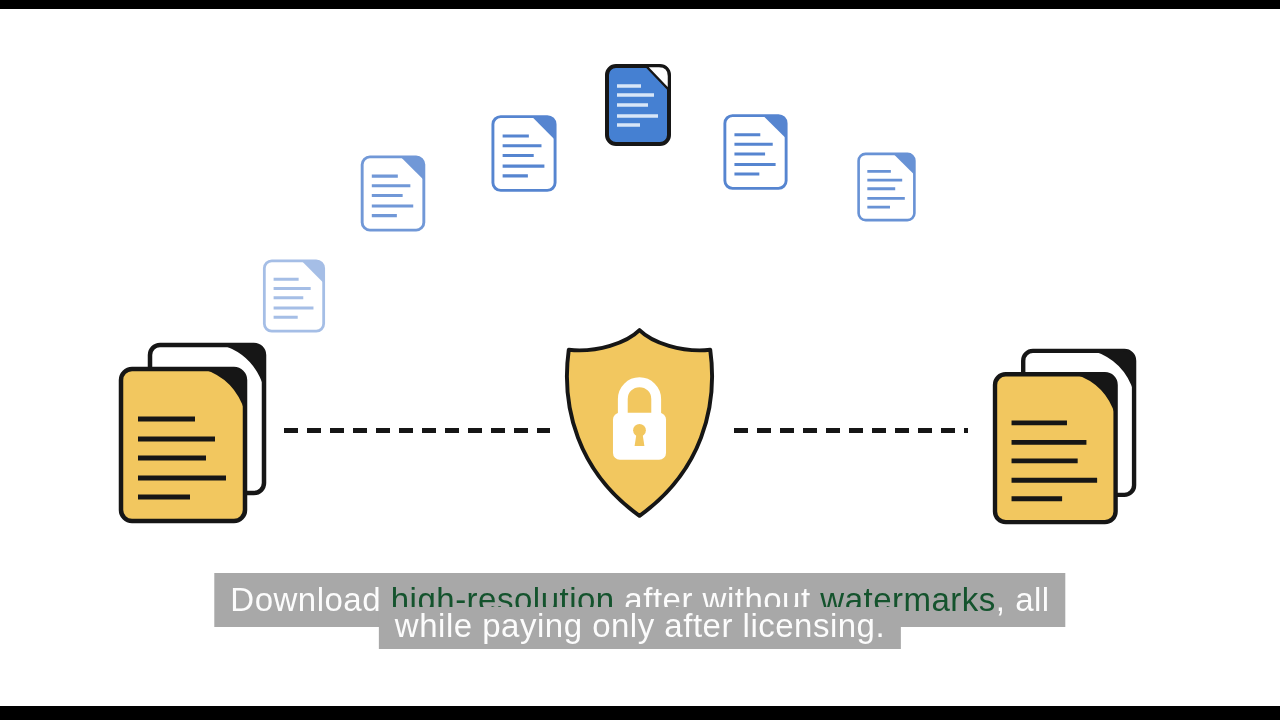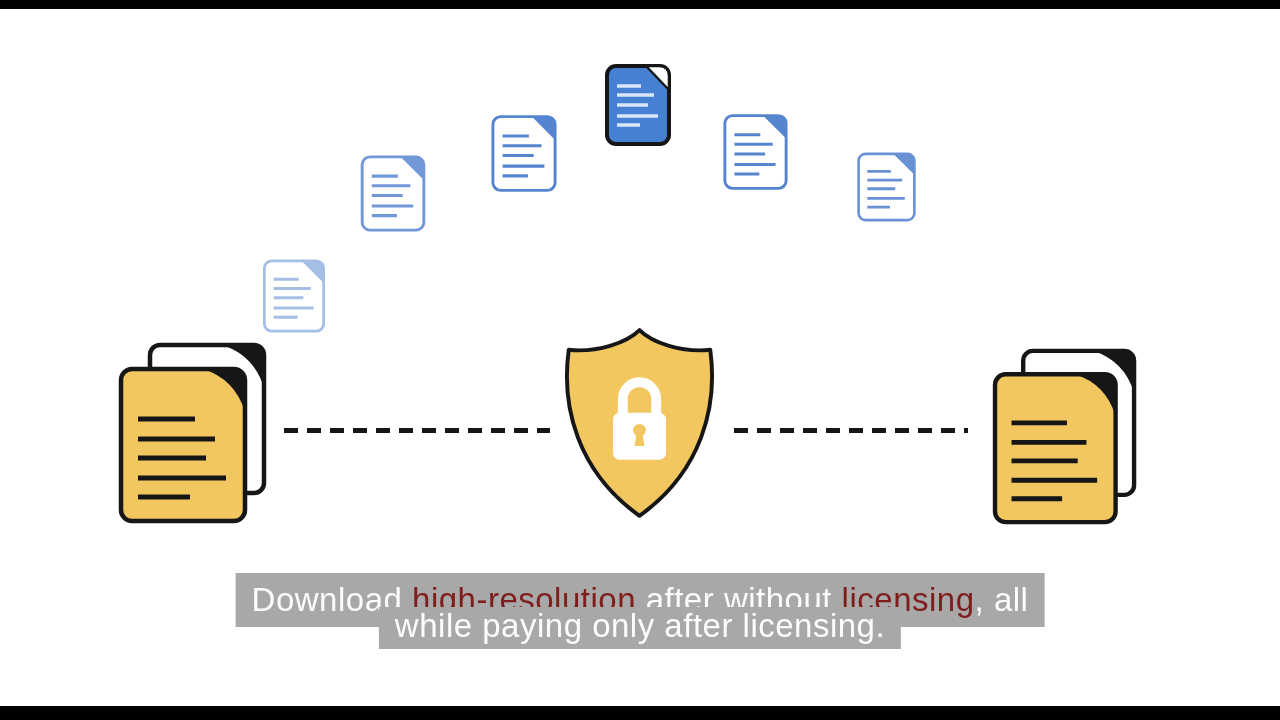--- a/index.html
+++ b/index.html
@@ -17,21 +17,21 @@
         background:repeating-linear-gradient(90deg,#161616 0 14px,transparent 14px 23px);}
   .dash.left{left:284px;top:428px;width:266px;}
   .dash.right{left:734px;top:428px;width:234px;}
 
   .cap-line{position:absolute;left:50%;transform:translateX(-50%);
             background:#A8A8A8;color:#FCFCFC;font-size:33px;letter-spacing:.5px;
             padding:0 16px;white-space:nowrap;font-family:"Liberation Sans",sans-serif;}
   .cap-line1{top:573px;height:54px;line-height:54px;}
   .cap-line2{top:607px;height:42px;line-height:38px;}
   .seg{white-space:pre;margin-top:16px;}
-  .seg.y{color:#7f1d1d;text-align:right;}
+  .seg.y{color:#14532d;text-align:right;}
 </style>
 </head>
 <body>
 
 <div class="stage">
 
   <svg width="0" height="0" style="position:absolute" aria-hidden="true">
     <defs>
       <symbol id="sym-doc-outline" viewBox="0 0 70 82">
         <rect x="3" y="3" width="64" height="76" rx="8" fill="#ffffff" stroke="#4E7FCE" stroke-width="3"></rect>
@@ -87,21 +87,21 @@
   <svg class="abs" style="left:556px;top:324px" width="167" height="197" viewBox="0 0 170 200">
     <path d="M85,6 C72,19 42,29 13,26 C5,84 22,150 85,195 C148,150 165,84 157,26 C128,29 98,19 85,6 Z" fill="#F2C75F" stroke="#161616" stroke-width="4" stroke-linejoin="round"></path>
     <path d="M68,92 V76 a17,17 0 0 1 34,0 V92" fill="none" stroke="#ffffff" stroke-width="10"></path>
     <rect x="58" y="90" width="54" height="48" rx="7" fill="#ffffff"></rect>
     <circle cx="85" cy="108" r="6.5" fill="#F2C75F"></circle>
     <path d="M82,111 L80,124 H90 L88,111 Z" fill="#F2C75F"></path>
   </svg>
 
   <div>
     <div class="cap-line cap-line1">
-      <span class="seg w">Download </span><span class="seg y">high-resolution</span><span class="seg w"> after without </span><span class="seg y">licensing</span><span class="seg w">, all</span>
+      <span class="seg w">Download </span><span class="seg y">high-resolution</span><span class="seg w"> after without </span><span class="seg y">watermarks</span><span class="seg w">, all</span>
     </div>
     <div class="cap-line cap-line2">
       <span class="seg w">while paying only after licensing.</span>
     </div>
   </div>
 
   <div class="letterbox bottom"></div>
 </div>
 
 </body></html>

